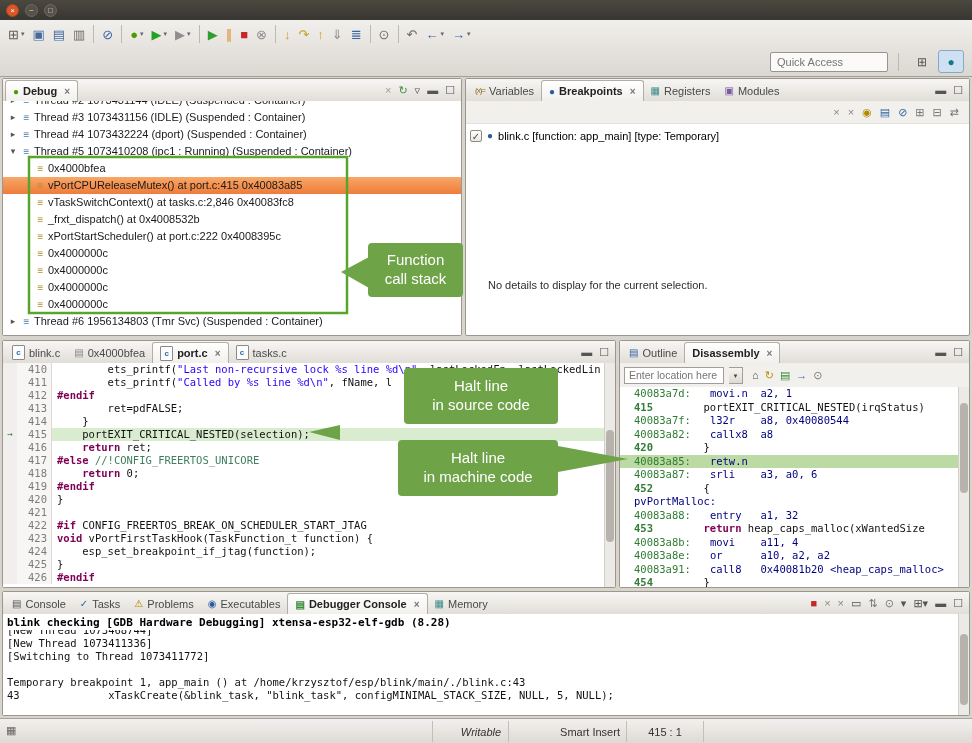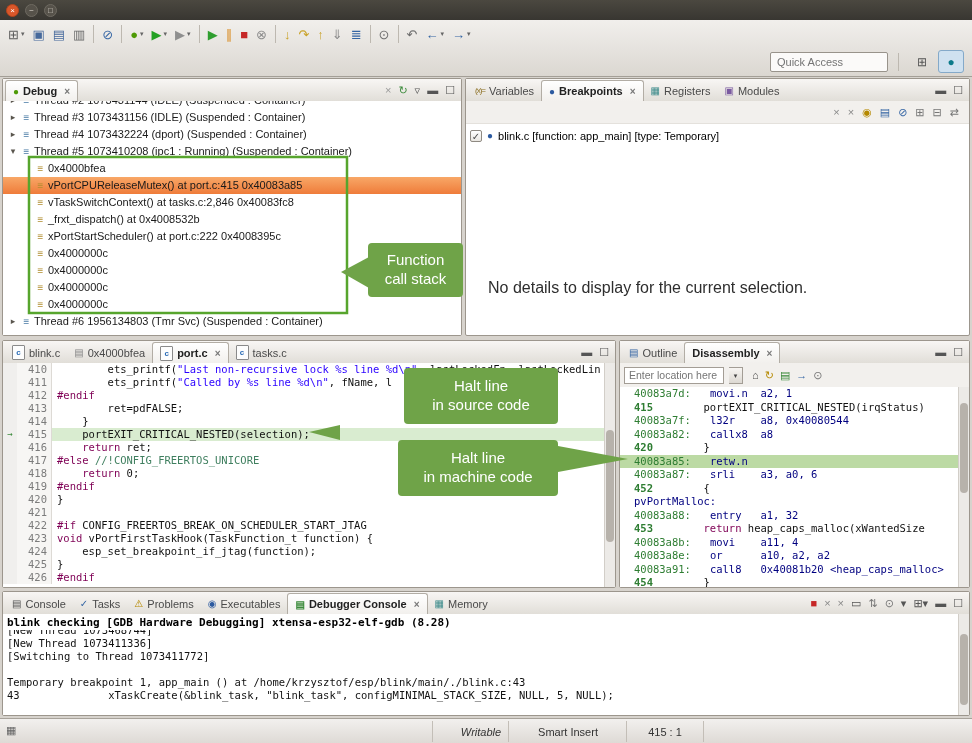--- a/index.html
+++ b/index.html
@@ -67,30 +67,30 @@
 
   
   .bp-toolbar{position:absolute;left:0;top:22px;right:0;height:22px;background:#f2f0ed;
     display:flex;align-items:center;justify-content:flex-end;gap:8px;padding-right:10px;border-bottom:1px solid #e4e1dc;}
   .bpicon{font-size:11px;}
   .bp-list{position:absolute;left:4px;top:48px;right:0;}
   .bp-item{display:flex;align-items:center;gap:5px;font-size:11px;height:17px;}
   .checkbox{width:12px;height:12px;box-sizing:border-box;border:1px solid #8f8a82;border-radius:2px;
     background:linear-gradient(#fff,#e9e6e1);font-size:10px;line-height:11px;text-align:center;color:#4a4a4a;}
   .bpdot{font-size:10px;}
-  .bp-empty{position:absolute;left:8px;top:200px;font-size:16px;color:#2e2e2e;padding-left:14px;}
+  .bp-empty{position:absolute;left:8px;top:200px;font-size:11px;color:#2e2e2e;padding-left:14px;}
 
   
   .editor-content{position:absolute;left:0;top:22px;right:10px;bottom:0;overflow:hidden;background:#fff;}
   .cl{display:flex;height:13px;line-height:13px;font-family:"DejaVu Sans Mono",monospace;font-size:10.5px;}
   .cl.current{background:var(--halt-src);}
   .ann{flex:0 0 14px;background:#f0efed;color:#3c8a3c;font-size:9px;text-align:center;line-height:13px;}
   .lnum{flex:0 0 30px;background:#f7f6f4;color:#7c7c7c;text-align:right;padding-right:4px;border-right:1px solid #dddad5;}
   .codetext{flex:1;white-space:pre;margin-left:5px;color:#111;}
-  .k{color:#7f0055;font-weight:normal;}
+  .k{color:#7f0055;font-weight:bold;}
   .s{color:#2a00ff;}
   .c{color:#3f7f5f;}
   .p{color:#111;}
 
   
   .disasm-toolbar{position:absolute;left:0;top:22px;right:0;height:24px;background:#f2f0ed;
     border-bottom:1px solid #dcd8d2;display:flex;align-items:center;gap:5px;padding:0 4px;}
   .loc{width:100px;height:17px;box-sizing:border-box;border:1px solid #a39d95;font-size:10.5px;color:#777;
     padding:0 4px;font-family:"Liberation Sans",sans-serif;}
   .locdd{width:14px;height:17px;box-sizing:border-box;border:1px solid #a39d95;border-left:none;
@@ -115,21 +115,21 @@
   .vscroll{position:absolute;top:22px;right:0;bottom:0;width:10px;background:#eceae7;border-left:1px solid #d2cec8;}
   .vthumb{position:absolute;left:1px;right:1px;background:#b7b2ab;border-radius:4px;}
 
   
   .statusbar{position:absolute;left:0;top:718px;right:0;height:25px;
     background:linear-gradient(#f2f0ee,#ddd9d4);border-top:1px solid #a7a29a;font-size:11px;color:#333;}
   .sb-icon{position:absolute;left:6px;top:5px;font-size:11px;color:#666;}
   .sb-cell{position:absolute;top:2px;bottom:2px;display:flex;align-items:center;justify-content:center;
     border-left:1px solid #c3beb7;}
   #sb-writable{left:432px;width:96px;font-style:italic;}
-  #sb-insert{left:508px;width:118px;}
+  #sb-insert{left:508px;width:118px;padding-left:22px;}
   #sb-pos{left:626px;width:76px;border-right:1px solid #c3beb7;}
 
   
   .overlay{position:absolute;left:0;top:0;pointer-events:none;z-index:60;}
   .callout{position:absolute;z-index:61;background:var(--accent);color:#fff;border-radius:4px;
     display:flex;align-items:center;justify-content:center;text-align:center;
     font-size:15px;line-height:1.25;pointer-events:none;}
   #co-stack{left:368px;top:243px;width:95px;height:54px;}
   #co-src{left:404px;top:368px;width:154px;height:56px;}
   #co-mach{left:398px;top:440px;width:160px;height:56px;}

